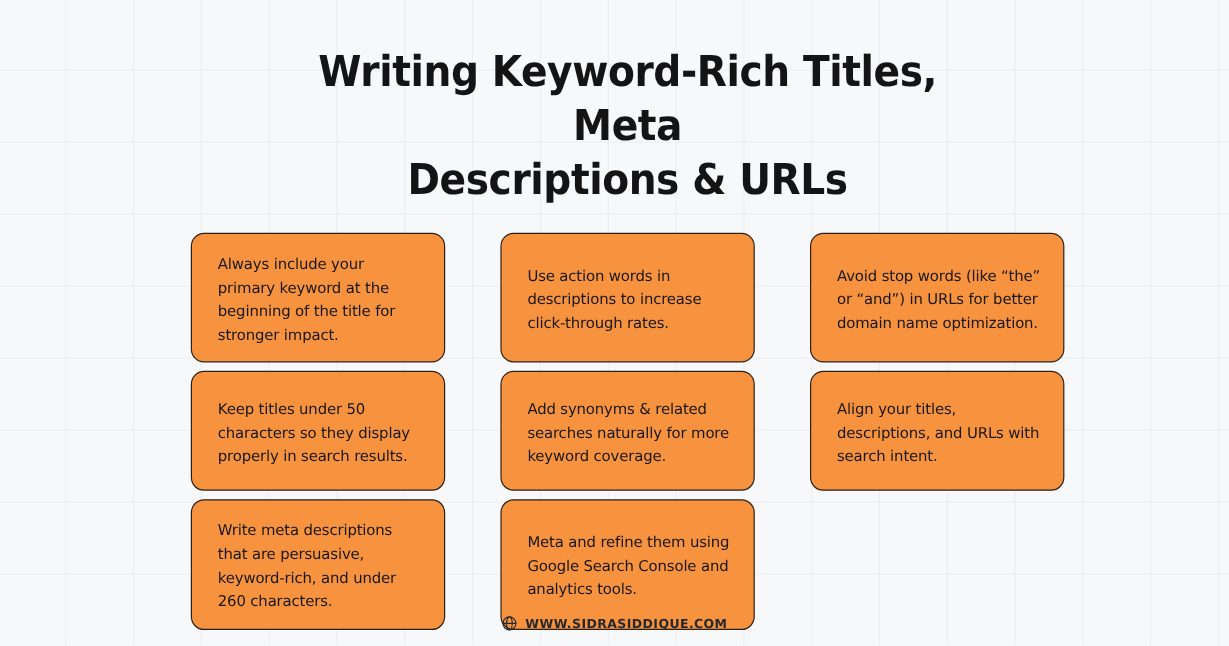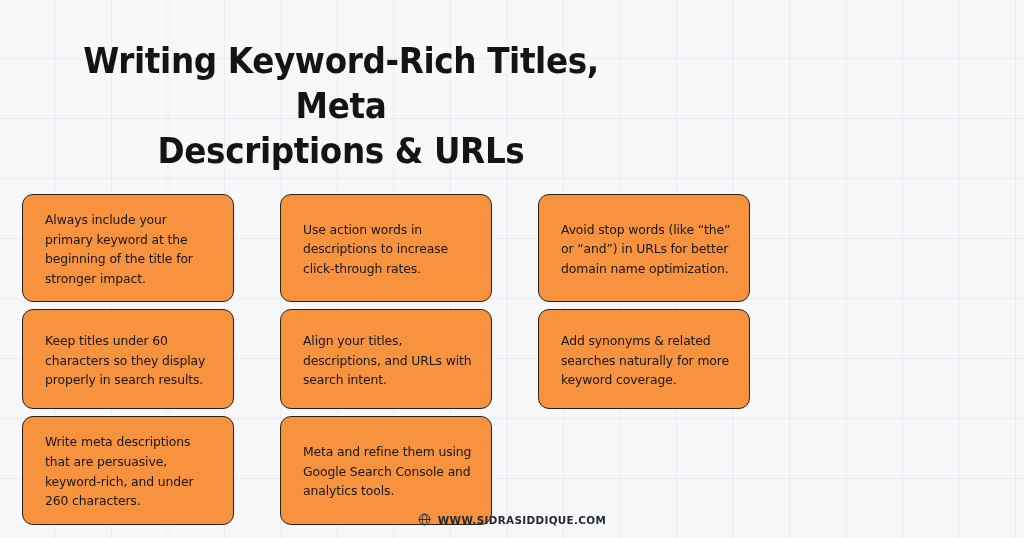--- a/index.html
+++ b/index.html
@@ -28,21 +28,21 @@
     background-position:-2px -2px;
     z-index:0;
   }
 
   #page {
     position:absolute;
     inset:0;
     z-index:1;
     display:flex;
     flex-direction:column;
-    align-items:flex-start;
+    align-items:center;
     padding-left:21px;
   }
 
   
   #title-block {
     width:640px;
     margin-top:38px;
     text-align:center;
   }
   #page-title {
@@ -126,27 +126,27 @@
       <div class="tip-text">Always include your primary keyword at the beginning of the title for stronger impact.</div>
     </div>
     <div class="tip-card row-a">
       <div class="tip-text">Use action words in descriptions to increase click-through rates.</div>
     </div>
     <div class="tip-card row-a">
       <div class="tip-text">Avoid stop words (like “the” or “and”) in URLs for better domain name optimization.</div>
     </div>
 
     <div class="tip-card row-b">
-      <div class="tip-text">Keep titles under 60 characters so they display properly in search results.</div>
+      <div class="tip-text">Keep titles under 50 characters so they display properly in search results.</div>
+    </div>
+    <div class="tip-card row-b">
+      <div class="tip-text">Add synonyms &amp; related searches naturally for more keyword coverage.</div>
     </div>
     <div class="tip-card row-b">
       <div class="tip-text">Align your titles, descriptions, and URLs with search intent.</div>
-    </div>
-    <div class="tip-card row-b">
-      <div class="tip-text">Add synonyms &amp; related searches naturally for more keyword coverage.</div>
     </div>
 
     <div class="tip-card row-c">
       <div class="tip-text">Write meta descriptions that are persuasive, keyword-rich, and under 260 characters.</div>
     </div>
     <div class="tip-card row-c">
       <div class="tip-text">Meta and refine them using Google Search Console and analytics tools.</div>
     </div>
 
   </div>

